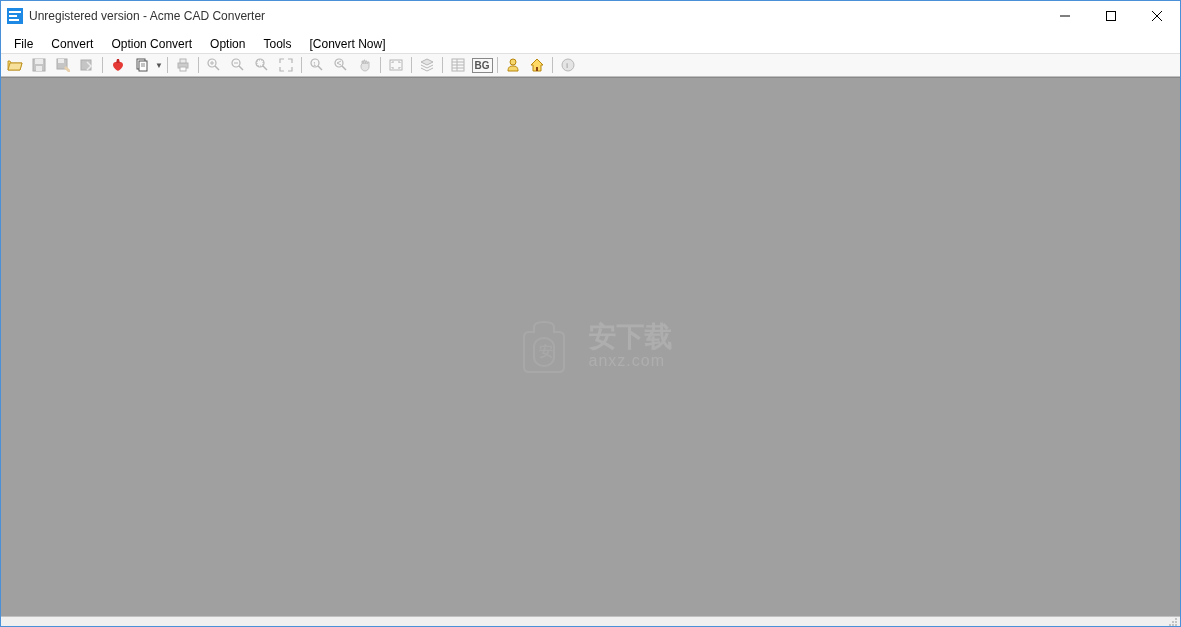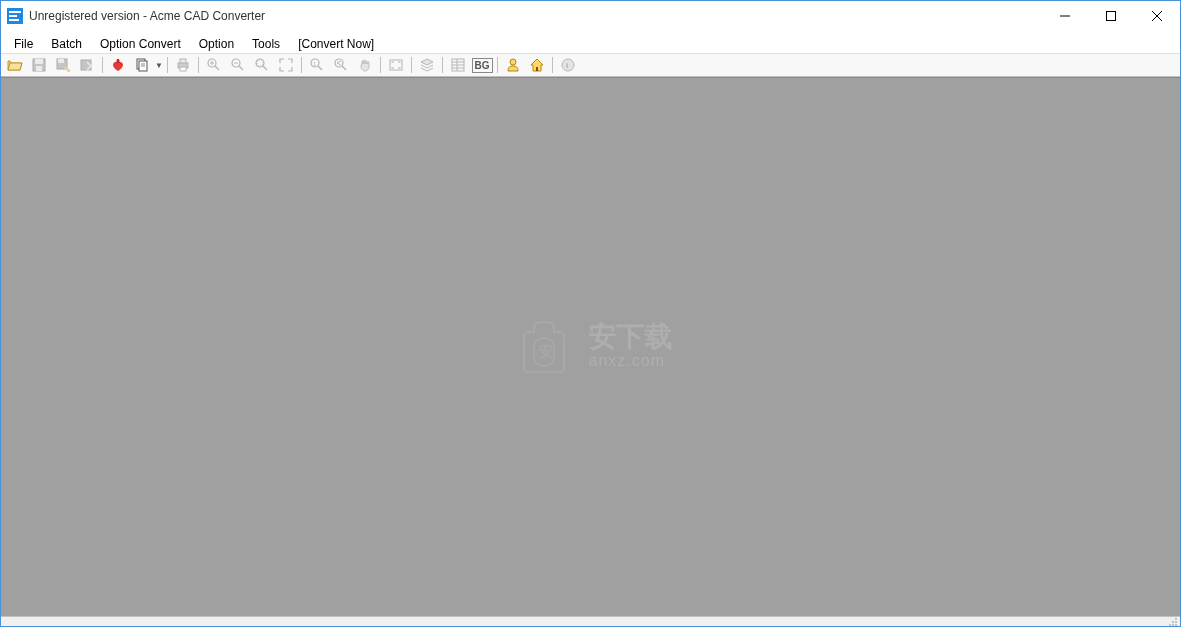--- a/index.html
+++ b/index.html
@@ -165,21 +165,21 @@
       <svg width="10" height="10" viewBox="0 0 10 10">
           <line x1="0" y1="0" x2="10" y2="10" stroke="#000" stroke-width="1"></line>
           <line x1="10" y1="0" x2="0" y2="10" stroke="#000" stroke-width="1"></line>
         </svg>
     </div>
   </div>
 </div>
 
 <div class="menubar">
   <div class="menu-item">File</div>
-  <div class="menu-item">Batch</div>
+  <div class="menu-item">Convert</div>
   <div class="menu-item">Option Convert</div>
   <div class="menu-item">Option</div>
   <div class="menu-item">Tools</div>
   <div class="menu-item">[Convert Now]</div>
 </div>
 
 <div class="toolbar">
   <div class="tool-btn">
     <svg width="16" height="16" viewBox="0 0 16 16">
       <path d="M1 4 L1 13 L13 13 L15 6 L4 6 L3 4 Z" fill="#f5d76e" stroke="#b8860b" stroke-width="0.8"></path>

